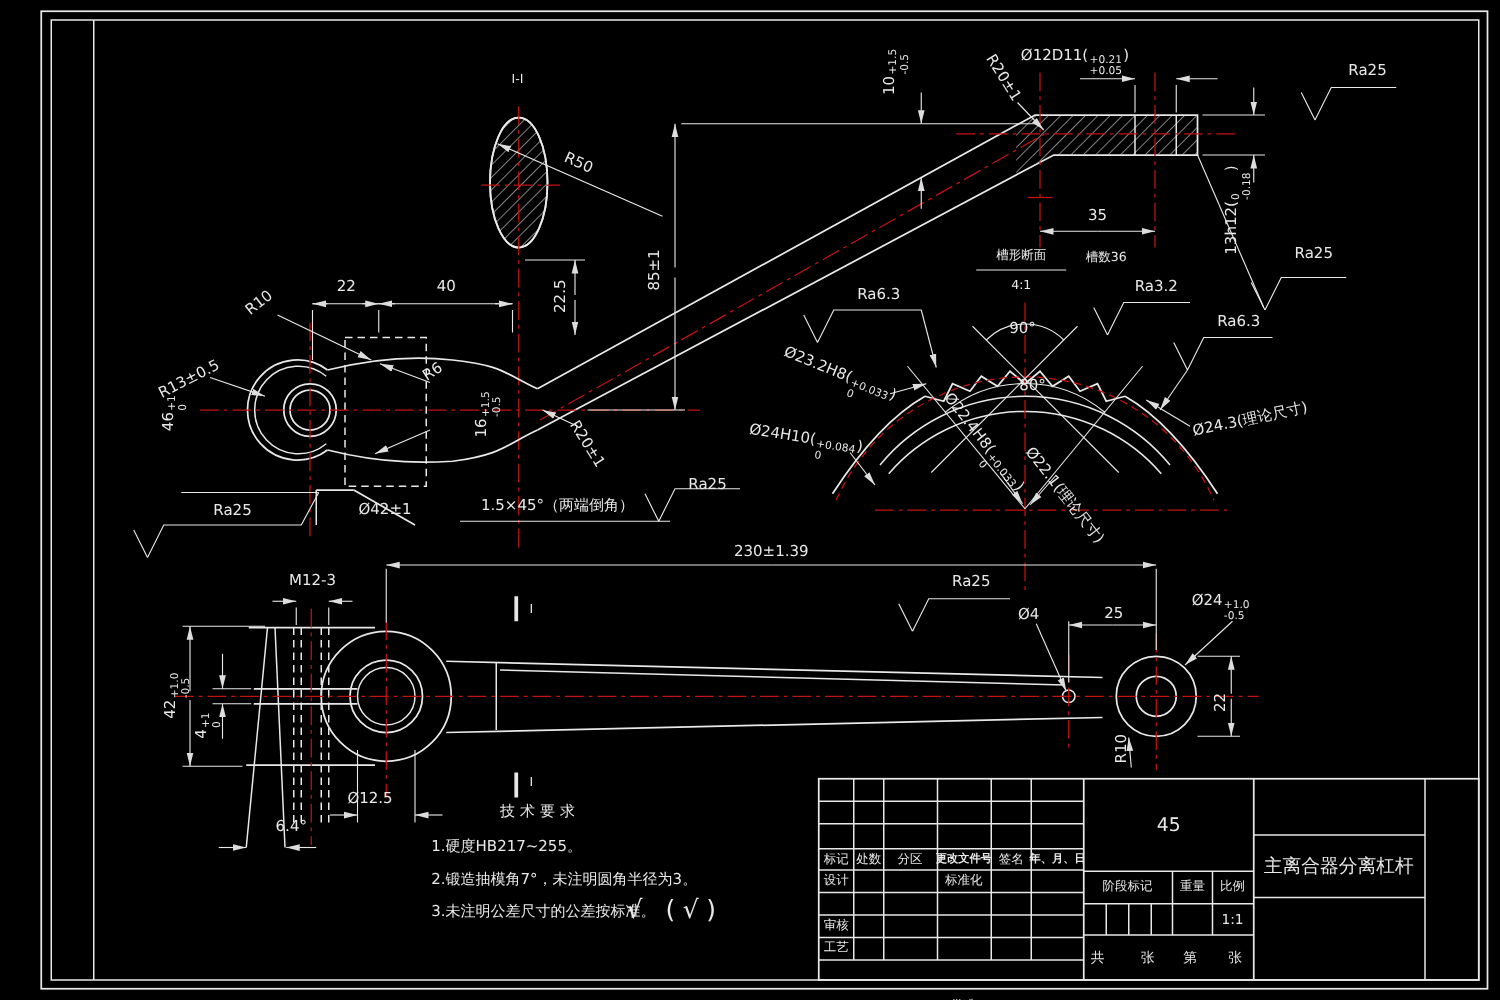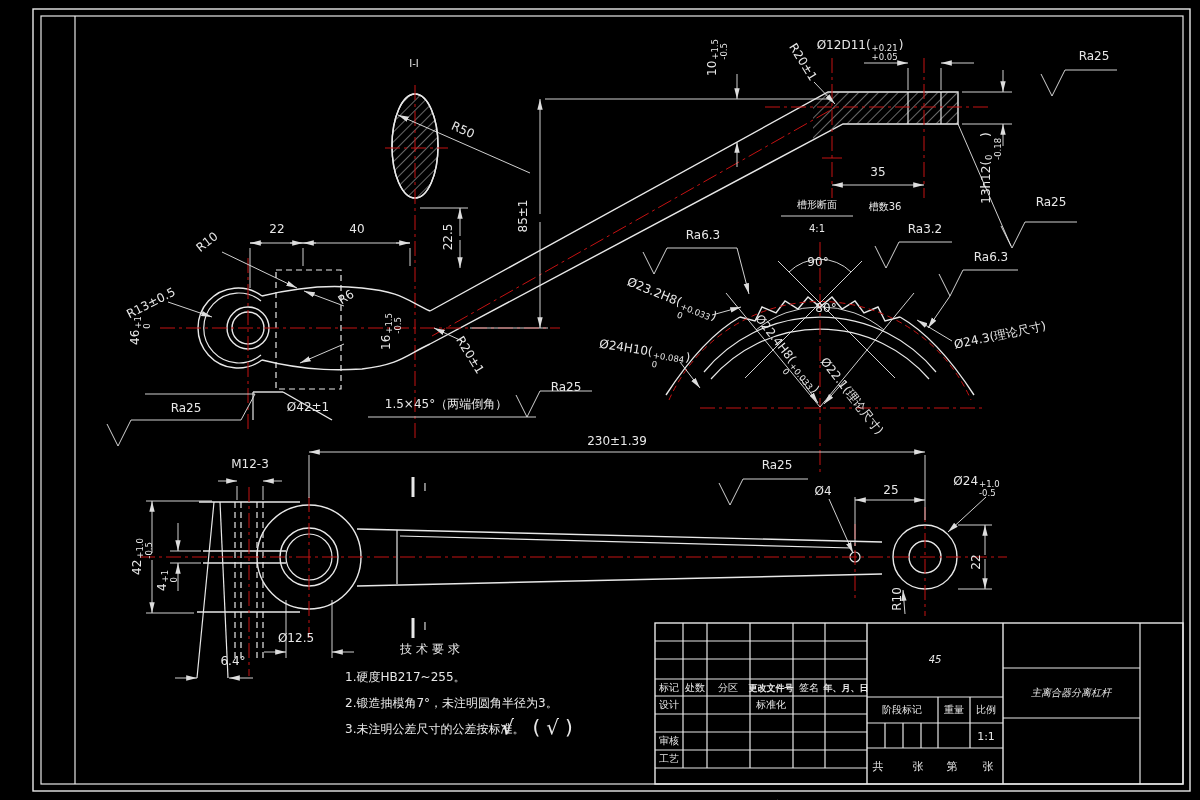--- a/index.html
+++ b/index.html
@@ -11,21 +11,21 @@
   .d{stroke-width:0.9;}
   .dsh{stroke-dasharray:6 4;}
   .cl{stroke-dasharray:15 4 3 4;stroke-width:1;}
   .r{stroke:var(--centerline);stroke-width:1;fill:none;}
   .thk{stroke-width:3;}
   .hf{fill:url(#h);stroke:none;}
   .lbl{position:absolute;color:var(--line);font-size:12px;line-height:1;white-space:nowrap;
        transform:translate(-50%,-50%);}
   .ll{transform:translate(0,-50%);}
   .f9{font-size:9px;font-weight:bold;} .f10{font-size:10px;} .f11{font-size:11px;}
-  .f13{font-size:10px;} .f15{font-size:10px;font-style:italic;} .f16{font-size:12px;letter-spacing:4px;}
+  .f13{font-size:10px;} .f15{font-size:15px;} .f16{font-size:12px;letter-spacing:4px;}
   .f20{font-size:20px;letter-spacing:6px;}
   .tol{display:inline-flex;flex-direction:column;vertical-align:-2px;margin:0 1px;
        font-size:8.5px;line-height:1.05;}
   .tol i{font-style:normal;}
 </style>
 </head>
 <body>
 
 <div id="stage">
 

